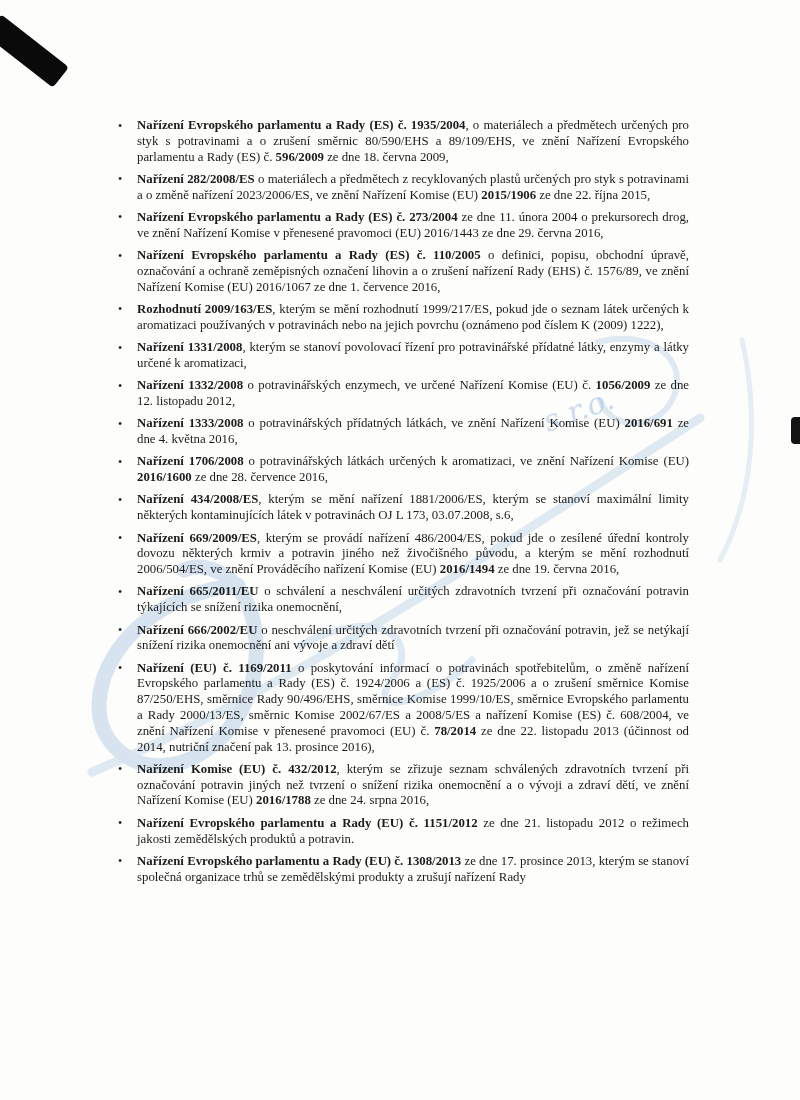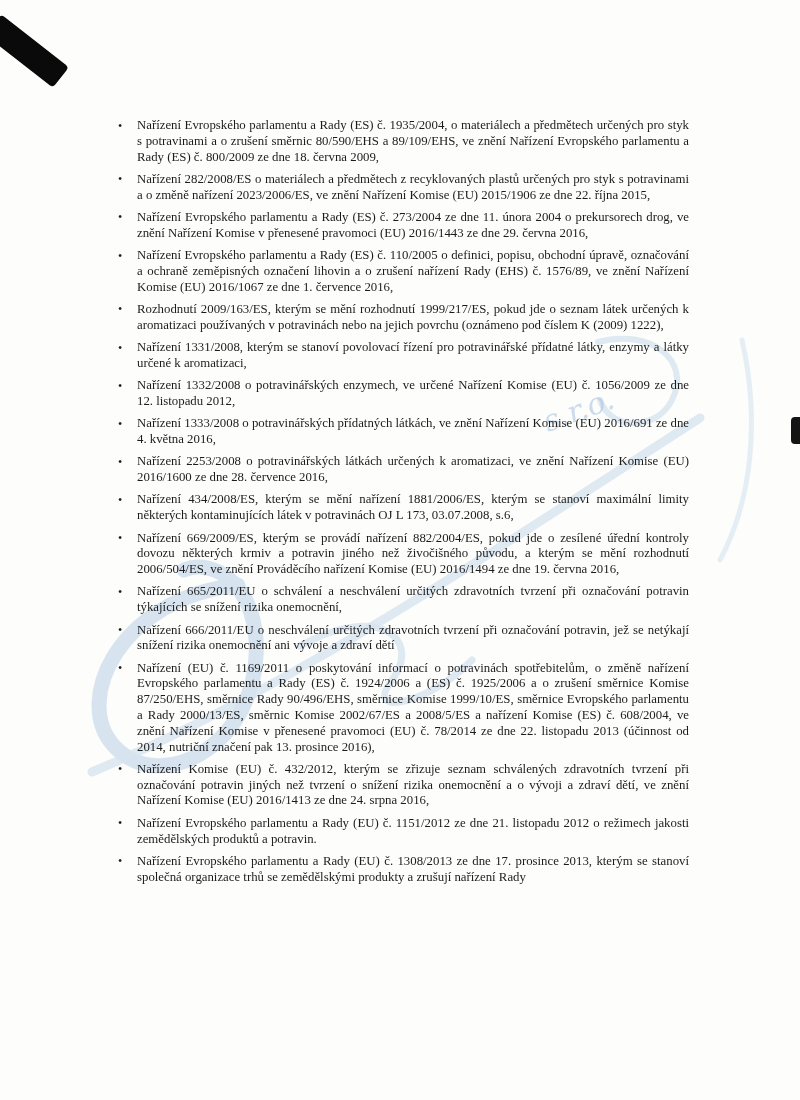--- a/index.html
+++ b/index.html
@@ -60,21 +60,21 @@
   }
   .reg-list li {
     position: relative;
     margin: 0 0 6.5px 0;
   }
   .reg-list .bullet {
     position: absolute;
     left: -19px; top: 0.5px;
     font-size: 12px;
   }
-  .reg-list b { font-weight: normal; }
+  .reg-list b { font-weight: bold; }
 </style>
 </head>
 <body>
 
 <div class="page">
 
   <div class="watermark">
     <svg width="800" height="1100" viewBox="0 0 800 1100">
       <g class="wm-stroke" opacity="0.45">
         <path d="M 238 585 C 120 598 72 700 114 746 C 162 798 262 742 256 640 C 252 584 214 558 184 570" stroke-width="15"></path>
@@ -84,32 +84,32 @@
         <path d="M 742 340 C 760 420 752 500 720 560" stroke-width="5" opacity="0.6"></path>
       </g>
       <text class="wm-fill wm-text" x="548" y="432" font-size="30" opacity="0.6" transform="rotate(-20 548 432)">s.r.o.</text>
     </svg>
   </div>
 
   <div class="artifact-tl"></div>
   <div class="artifact-right"></div>
 
   <ul class="reg-list">
-      <li><span class="bullet">•</span><b>Nařízení Evropského parlamentu a Rady (ES) č. 1935/2004</b><span>, o materiálech a předmětech určených pro styk s potravinami a o zrušení směrnic 80/590/EHS a 89/109/EHS, ve znění Nařízení Evropského parlamentu a Rady (ES) č. </span><b>800/2009</b><span> ze dne 18. června 2009,</span></li>
+      <li><span class="bullet">•</span><b>Nařízení Evropského parlamentu a Rady (ES) č. 1935/2004</b><span>, o materiálech a předmětech určených pro styk s potravinami a o zrušení směrnic 80/590/EHS a 89/109/EHS, ve znění Nařízení Evropského parlamentu a Rady (ES) č. </span><b>596/2009</b><span> ze dne 18. června 2009,</span></li>
       <li><span class="bullet">•</span><b>Nařízení 282/2008/ES</b><span> o materiálech a předmětech z recyklovaných plastů určených pro styk s potravinami a o změně nařízení 2023/2006/ES, ve znění Nařízení Komise (EU) </span><b>2015/1906</b><span> ze dne 22. října 2015,</span></li>
       <li><span class="bullet">•</span><b>Nařízení Evropského parlamentu a Rady (ES) č. 273/2004</b><span> ze dne 11. února 2004 o prekursorech drog, ve znění Nařízení Komise v přenesené pravomoci (EU) 2016/1443 ze dne 29. června 2016,</span></li>
       <li><span class="bullet">•</span><b>Nařízení Evropského parlamentu a Rady (ES) č. 110/2005</b><span> o definici, popisu, obchodní úpravě, označování a ochraně zeměpisných označení lihovin a o zrušení nařízení Rady (EHS) č. 1576/89, ve znění Nařízení Komise (EU) 2016/1067 ze dne 1. července 2016,</span></li>
       <li><span class="bullet">•</span><b>Rozhodnutí 2009/163/ES</b><span>, kterým se mění rozhodnutí 1999/217/ES, pokud jde o seznam látek určených k aromatizaci používaných v potravinách nebo na jejich povrchu (oznámeno pod číslem K (2009) 1222),</span></li>
       <li><span class="bullet">•</span><b>Nařízení 1331/2008</b><span>, kterým se stanoví povolovací řízení pro potravinářské přídatné látky, enzymy a látky určené k aromatizaci,</span></li>
       <li><span class="bullet">•</span><b>Nařízení 1332/2008</b><span> o potravinářských enzymech, ve určené Nařízení Komise (EU) č. </span><b>1056/2009</b><span> ze dne 12. listopadu 2012,</span></li>
       <li><span class="bullet">•</span><b>Nařízení 1333/2008</b><span> o potravinářských přídatných látkách, ve znění Nařízení Komise (EU) </span><b>2016/691</b><span> ze dne 4. května 2016,</span></li>
-      <li><span class="bullet">•</span><b>Nařízení 2253/2008</b><span> o potravinářských látkách určených k aromatizaci, ve znění Nařízení Komise (EU) </span><b>2016/1600</b><span> ze dne 28. července 2016,</span></li>
+      <li><span class="bullet">•</span><b>Nařízení 1706/2008</b><span> o potravinářských látkách určených k aromatizaci, ve znění Nařízení Komise (EU) </span><b>2016/1600</b><span> ze dne 28. července 2016,</span></li>
       <li><span class="bullet">•</span><b>Nařízení 434/2008/ES</b><span>, kterým se mění nařízení 1881/2006/ES, kterým se stanoví maximální limity některých kontaminujících látek v potravinách OJ L 173, 03.07.2008, s.6,</span></li>
-      <li><span class="bullet">•</span><b>Nařízení 669/2009/ES</b><span>, kterým se provádí nařízení 882/2004/ES, pokud jde o zesílené úřední kontroly dovozu některých krmiv a potravin jiného než živočišného původu, a kterým se mění rozhodnutí 2006/504/ES, ve znění Prováděcího nařízení Komise (EU) </span><b>2016/1494</b><span> ze dne 19. června 2016,</span></li>
+      <li><span class="bullet">•</span><b>Nařízení 669/2009/ES</b><span>, kterým se provádí nařízení 486/2004/ES, pokud jde o zesílené úřední kontroly dovozu některých krmiv a potravin jiného než živočišného původu, a kterým se mění rozhodnutí 2006/504/ES, ve znění Prováděcího nařízení Komise (EU) </span><b>2016/1494</b><span> ze dne 19. června 2016,</span></li>
       <li><span class="bullet">•</span><b>Nařízení 665/2011/EU</b><span> o schválení a neschválení určitých zdravotních tvrzení při označování potravin týkajících se snížení rizika onemocnění,</span></li>
-      <li><span class="bullet">•</span><b>Nařízení 666/2011/EU</b><span> o neschválení určitých zdravotních tvrzení při označování potravin, jež se netýkají snížení rizika onemocnění ani vývoje a zdraví dětí</span></li>
+      <li><span class="bullet">•</span><b>Nařízení 666/2002/EU</b><span> o neschválení určitých zdravotních tvrzení při označování potravin, jež se netýkají snížení rizika onemocnění ani vývoje a zdraví dětí</span></li>
       <li><span class="bullet">•</span><b>Nařízení (EU) č. 1169/2011</b><span> o poskytování informací o potravinách spotřebitelům, o změně nařízení Evropského parlamentu a Rady (ES) č. 1924/2006 a (ES) č. 1925/2006 a o zrušení směrnice Komise 87/250/EHS, směrnice Rady 90/496/EHS, směrnice Komise 1999/10/ES, směrnice Evropského parlamentu a Rady 2000/13/ES, směrnic Komise 2002/67/ES a 2008/5/ES a nařízení Komise (ES) č. 608/2004, ve znění Nařízení Komise v přenesené pravomoci (EU) č. </span><b>78/2014</b><span> ze dne 22. listopadu 2013 (účinnost od 2014, nutriční značení pak 13. prosince 2016),</span></li>
-      <li><span class="bullet">•</span><b>Nařízení Komise (EU) č. 432/2012</b><span>, kterým se zřizuje seznam schválených zdravotních tvrzení při označování potravin jiných než tvrzení o snížení rizika onemocnění a o vývoji a zdraví dětí, ve znění Nařízení Komise (EU) </span><b>2016/1413</b><span> ze dne 24. srpna 2016,</span></li>
+      <li><span class="bullet">•</span><b>Nařízení Komise (EU) č. 432/2012</b><span>, kterým se zřizuje seznam schválených zdravotních tvrzení při označování potravin jiných než tvrzení o snížení rizika onemocnění a o vývoji a zdraví dětí, ve znění Nařízení Komise (EU) </span><b>2016/1788</b><span> ze dne 24. srpna 2016,</span></li>
       <li><span class="bullet">•</span><b>Nařízení Evropského parlamentu a Rady (EU) č. 1151/2012</b><span> ze dne 21. listopadu 2012 o režimech jakosti zemědělských produktů a potravin.</span></li>
       <li><span class="bullet">•</span><b>Nařízení Evropského parlamentu a Rady (EU) č. 1308/2013</b><span> ze dne 17. prosince 2013, kterým se stanoví společná organizace trhů se zemědělskými produkty a zrušují nařízení Rady</span></li>
     </ul>
 
 </div>
 
 </body></html>

